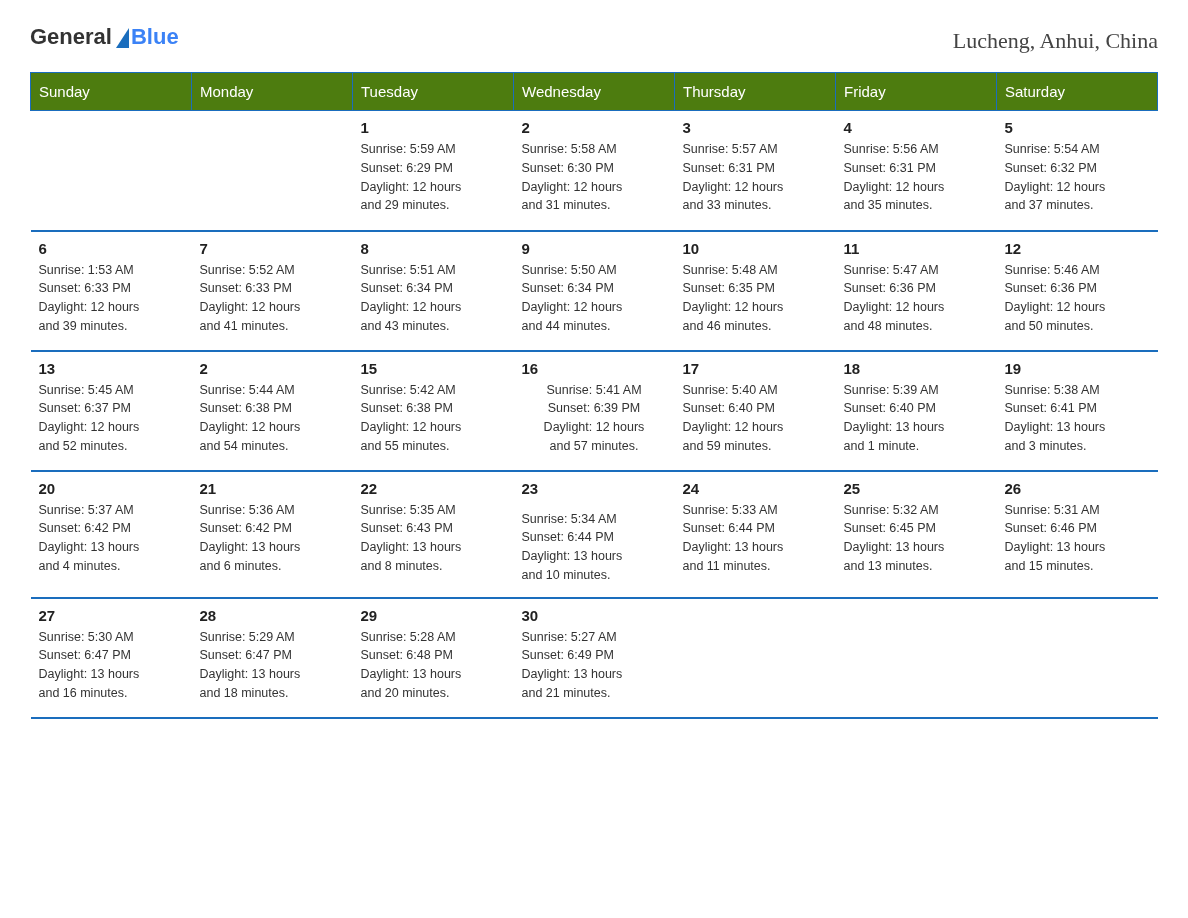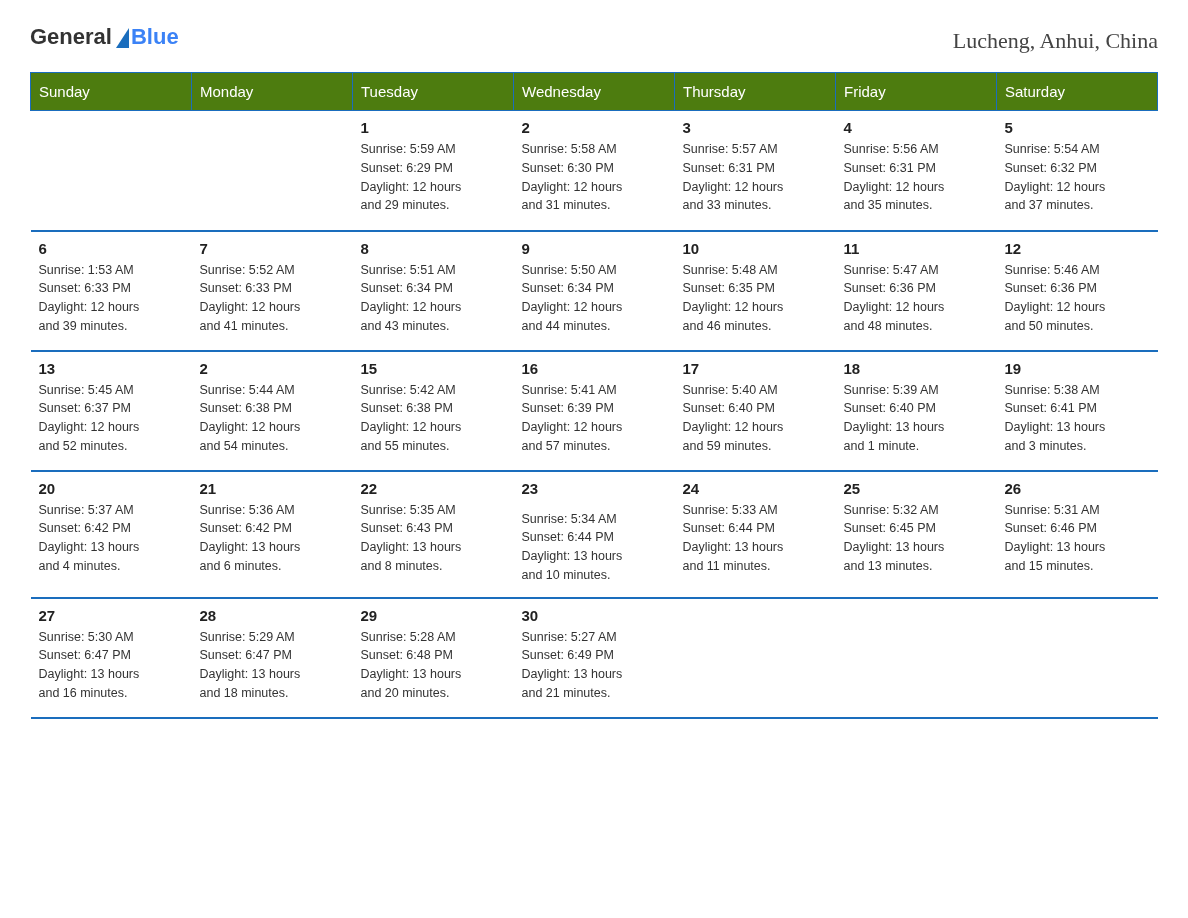--- a/index.html
+++ b/index.html
@@ -240,21 +240,21 @@
         </td>
         <td>
           <span class="day-number">15</span>
           <div class="day-info" style="white-space: pre-line;">Sunrise: 5:42 AM
 Sunset: 6:38 PM
 Daylight: 12 hours
 and 55 minutes.</div>
         </td>
         <td>
           <span class="day-number">16</span>
-          <div class="day-info" style="white-space: pre-line;">Sunrise: 5:41 AM
+          <div class="day-info" style="white-space: pre-line; text-align: center;">Sunrise: 5:41 AM
 Sunset: 6:39 PM
 Daylight: 12 hours
 and 57 minutes.</div>
         </td>
         <td>
           <span class="day-number">17</span>
           <div class="day-info" style="white-space: pre-line;">Sunrise: 5:40 AM
 Sunset: 6:40 PM
 Daylight: 12 hours
 and 59 minutes.</div>

